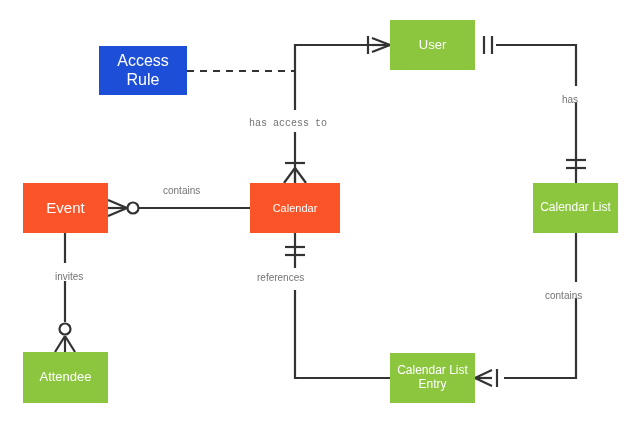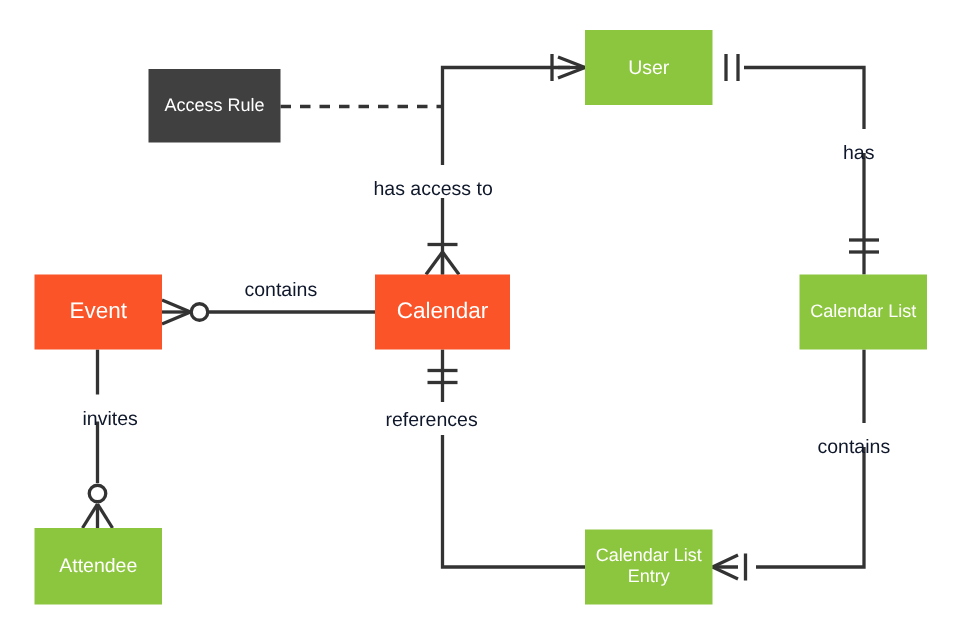--- a/index.html
+++ b/index.html
@@ -37,22 +37,22 @@
   }
   .entity-label {
     display: block;
     width: 100%;
     padding: 0 4px;
     box-sizing: border-box;
     white-space: pre-line;
   }
   .rel-label {
     position: absolute;
-    color: #0f172a;
-    font-size: 13px;
+    color: #737373;
+    font-size: 10px;
     white-space: nowrap;
     user-select: none;
     text-align: center;
   }
 </style>
 </head>
 <body>
 
 <div id="diagram-canvas">
 
@@ -127,50 +127,50 @@
         <path d="M 295 233 L 295 268"></path>
         <path d="M 295 290 L 295 378 L 390 378"></path>
 
         <path d="M 285 247 L 305 247"></path>
         <path d="M 285 255 L 305 255"></path>
       </g>
 
     </g>
   </svg>
 
-  <div class="entity-box" style="left:99px; top:46px; width:88px; height:49px; background:#404040; font-size:12px;">
+  <div class="entity-box" style="left:99px; top:46px; width:88px; height:49px; background:#1d4ed8; font-size:16px;">
     <span class="entity-label">Access Rule</span>
   </div>
 
   <div class="entity-box" style="left:390px; top:20px; width:85px; height:50px; background:#8cc63e; font-size:13px;">
     <span class="entity-label">User</span>
   </div>
 
   <div class="entity-box" style="left:23px; top:183px; width:85px; height:50px; background:#fa5428; font-size:15px;">
     <span class="entity-label">Event</span>
   </div>
 
-  <div class="entity-box" style="left:250px; top:183px; width:90px; height:50px; background:#fa5428; font-size:15px;">
+  <div class="entity-box" style="left:250px; top:183px; width:90px; height:50px; background:#fa5428; font-size:11px;">
     <span class="entity-label">Calendar</span>
   </div>
 
   <div class="entity-box" style="left:533px; top:183px; width:85px; height:50px; background:#8cc63e; font-size:12px;">
     <span class="entity-label">Calendar List</span>
   </div>
 
   <div class="entity-box" style="left:23px; top:352px; width:85px; height:51px; background:#8cc63e; font-size:13px;">
     <span class="entity-label">Attendee</span>
   </div>
 
   <div class="entity-box" style="left:390px; top:353px; width:85px; height:50px; background:#8cc63e; font-size:12px;">
     <span class="entity-label">Calendar List
 Entry</span>
   </div>
 
-  <div class="rel-label" style="left:249px; top:118px;">has access to</div>
+  <div class="rel-label" style="left:249px; top:118px;font-family:Liberation Mono, monospace;">has access to</div>
 
   <div class="rel-label" style="left:163px; top:185px;">contains</div>
 
   <div class="rel-label" style="left:44px; top:271px;padding-left:11px;">invites</div>
 
   <div class="rel-label" style="left:562px; top:94px;">has</div>
 
   <div class="rel-label" style="left:545px; top:290px;">contains</div>
 
   <div class="rel-label" style="left:257px; top:272px;">references</div>

